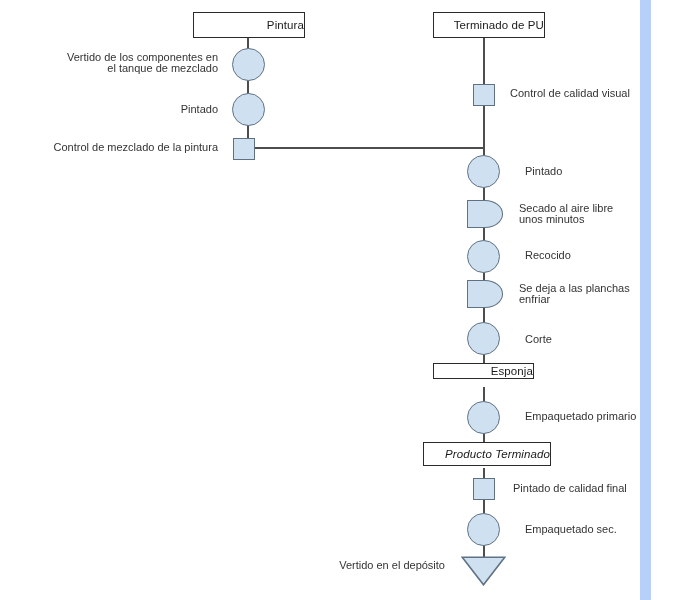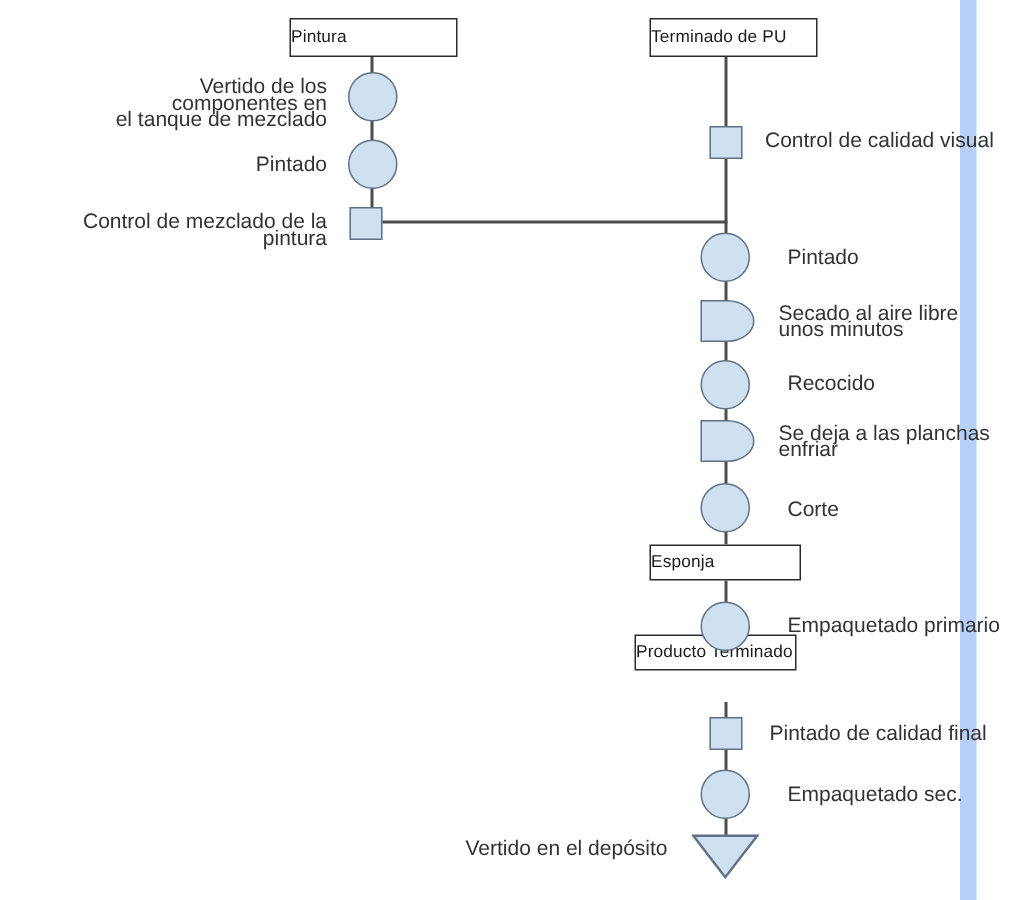--- a/index.html
+++ b/index.html
@@ -39,21 +39,21 @@
     background: #4d4d4d;
   }
   
   .box {
     position: absolute;
     box-sizing: border-box;
     border: 1px solid #2b2b2b;
     background: #ffffff;
     display: flex;
     align-items: center;
-    justify-content: flex-start;
+    justify-content: flex-end;
     font-size: 11.5px;
     color: #1a1a1a;
     letter-spacing: .1px;
     white-space: nowrap;
     z-index: 3;
   }
   
   .circle {
     position: absolute;
     box-sizing: border-box;
@@ -80,21 +80,21 @@
     z-index: 3;
   }
   
   .triangle {
     position: absolute;
     z-index: 3;
   }
   
   .label {
     position: absolute;
-    font-size: 14px;
+    font-size: 11px;
     line-height: 11px;
     color: #333333;
     white-space: pre-line;
     z-index: 4;
   }
   .label.right { text-align: left; }
   .label.left  { text-align: right; }
 </style>
 </head>
 <body>
@@ -110,25 +110,25 @@
   <div class="vline" style="left:483px; top:468px; height:92px;"></div>
 
   <div class="box" style="left:193px; top:12px; width:112px; height:26px;">
     <span>Pintura</span>
   </div>
 
   <div class="box" style="left:433px; top:12px; width:112px; height:26px;">
     <span>Terminado de PU</span>
   </div>
 
-  <div class="box" style="left:433px; top:363px; width:101px; height:24px;">
+  <div class="box" style="left:433px; top:363px; width:101px; height:16px;">
     <span>Esponja</span>
   </div>
 
-  <div class="box" style="left:423px; top:423px; width:108px; height:24px;">
+  <div class="box" style="left:423px; top:442px; width:128px; height:24px;font-style:italic;">
     <span>Producto Terminado</span>
   </div>
 
   <div class="circle" style="left:232px; top:48px; width:33px; height:33px;"></div>
   <div class="label left" style="left:58px; top:52px; width:160px;">Vertido de los componentes en
 el tanque de mezclado</div>
 
   <div class="circle" style="left:232px; top:93px; width:33px; height:33px;"></div>
   <div class="label left" style="left:58px; top:104px; width:160px;">Pintado</div>
 

